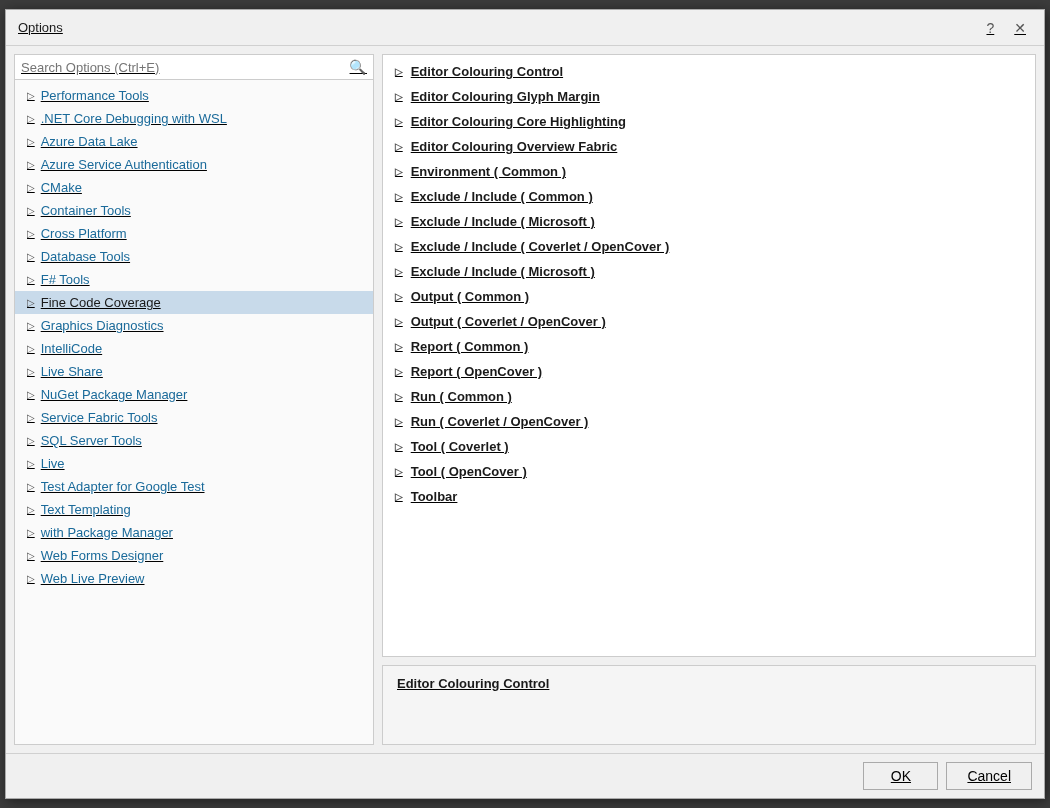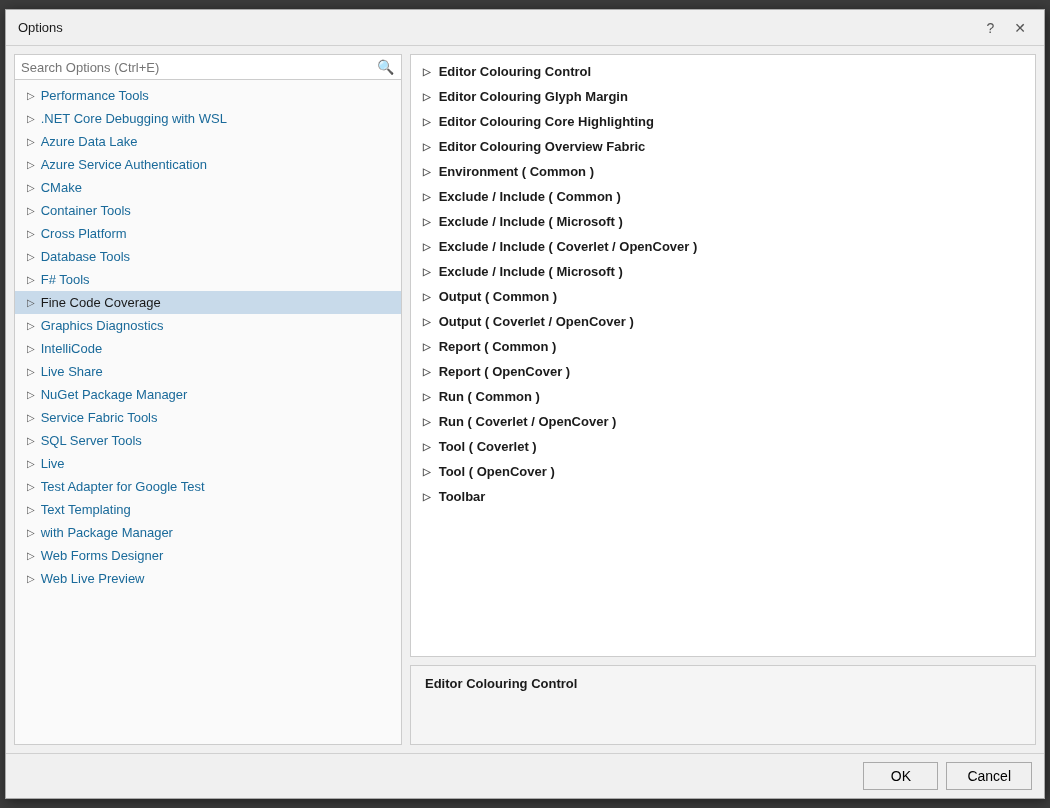--- a/index.html
+++ b/index.html
@@ -19,20 +19,21 @@
     }
 
     .dialog {
       width: 1040px;
       height: 790px;
       background: #f0f0f0;
       border: 1px solid #aaa;
       box-shadow: 2px 2px 12px rgba(0,0,0,0.5);
       display: flex;
       flex-direction: column;
+      text-decoration: underline;
     }
 
     .title-bar {
       background: #f0f0f0;
       padding: 6px 12px;
       display: flex;
       align-items: center;
       justify-content: space-between;
       border-bottom: 1px solid #d0d0d0;
       height: 36px;
@@ -60,21 +61,21 @@
 
     .dialog-body {
       display: flex;
       flex: 1;
       overflow: hidden;
       padding: 8px;
       gap: 8px;
     }
 
     .left-panel {
-      width: 388px;
+      width: 360px;
       display: flex;
       flex-direction: column;
       background: #fafafa;
       border: 1px solid #ccc;
       flex-shrink: 0;
     }
 
     .search-box-container {
       display: flex;
       align-items: center;

